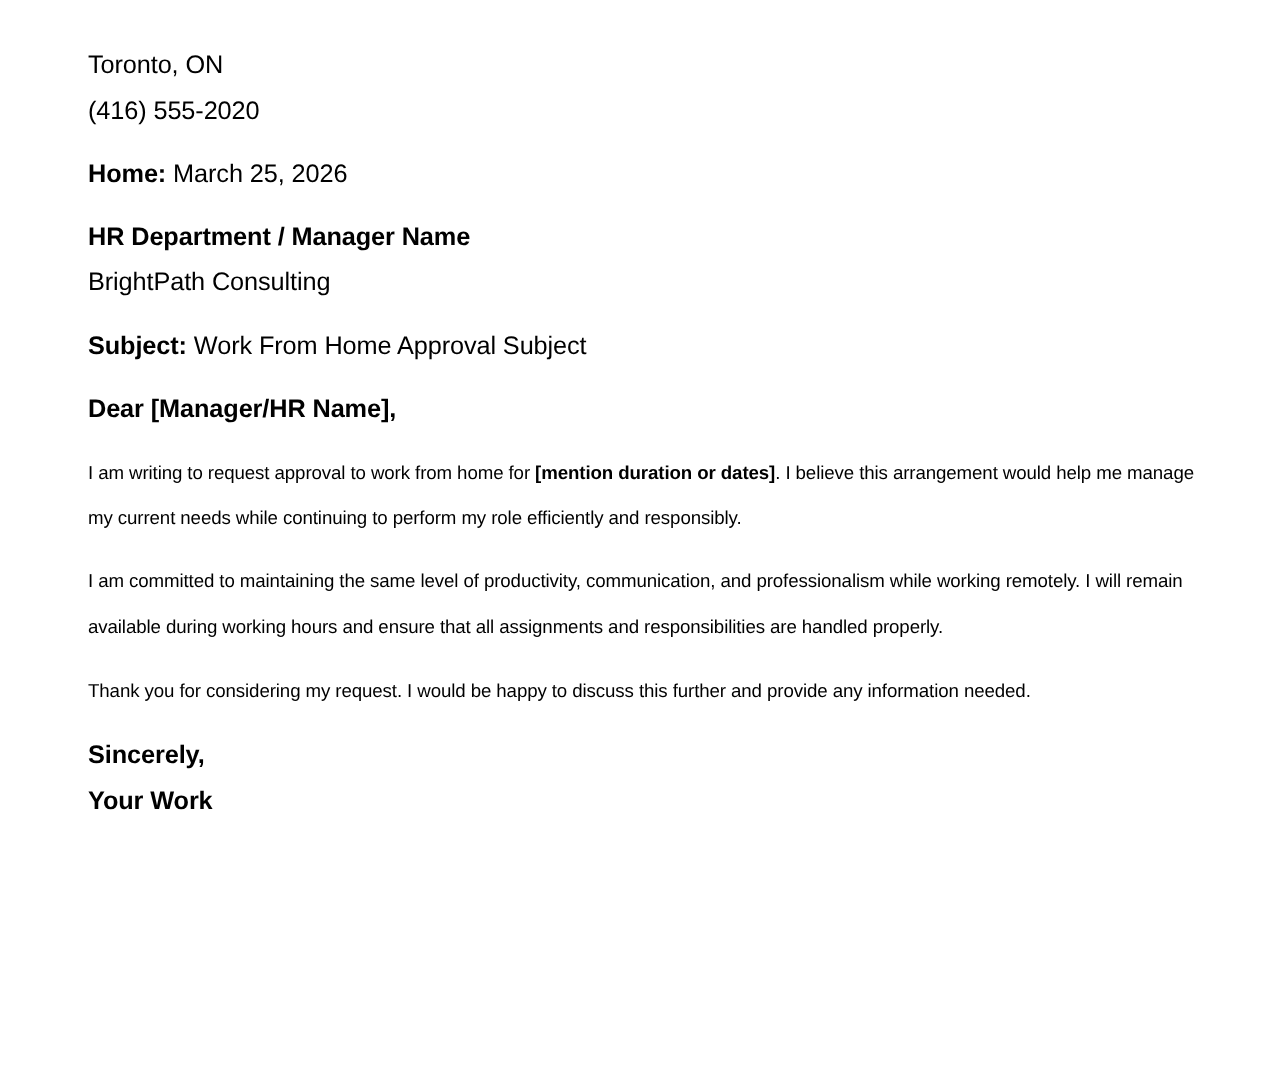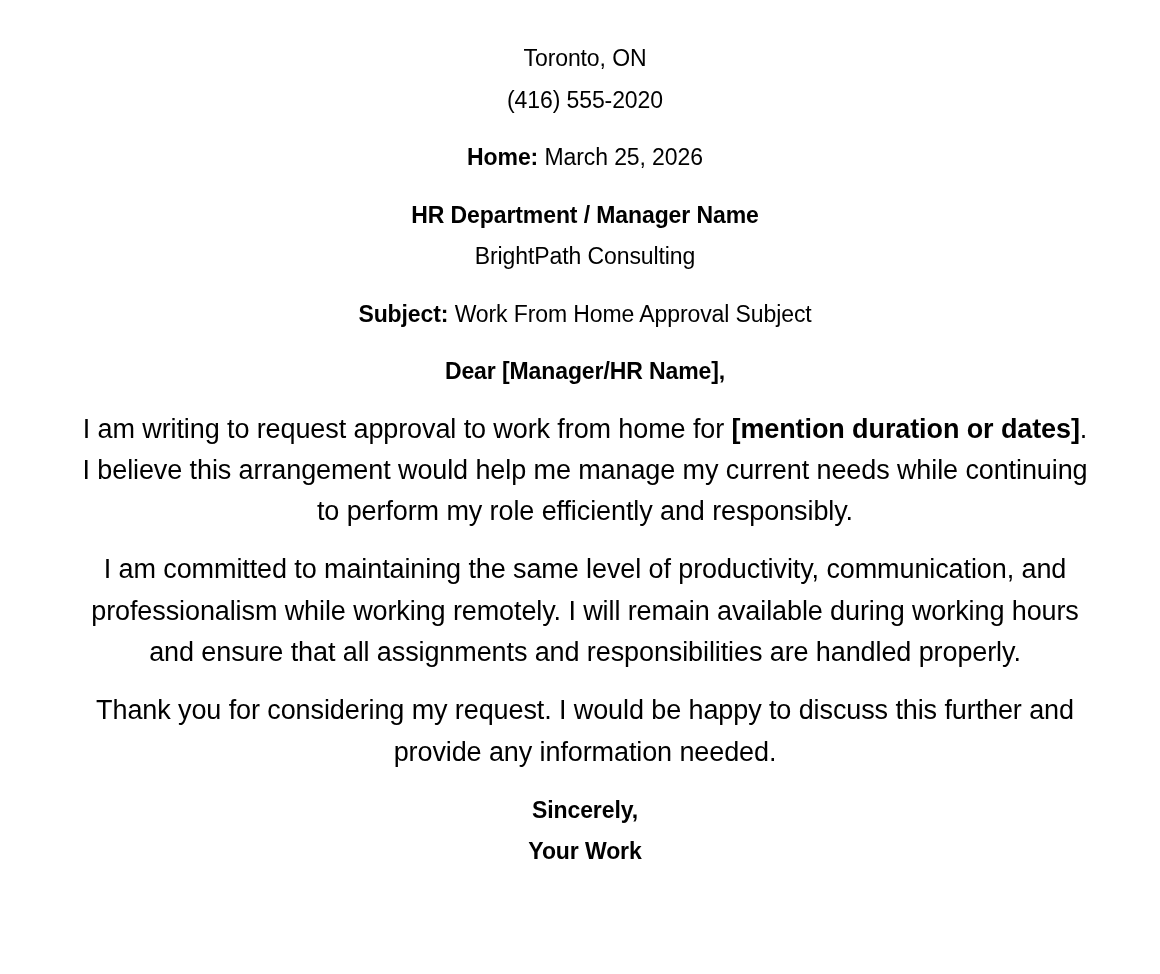--- a/index.html
+++ b/index.html
@@ -12,41 +12,40 @@
       height: 974px;
       overflow: hidden;
       font-family: "Liberation Sans", "DejaVu Sans", sans-serif;
       color: #000000;
     }
     .page {
       position: relative;
       width: 1160px;
       height: 974px;
       background: #ffffff;
-      text-align: center;
     }
     .letter {
       position: absolute;
       left: 80px;
       top: 38px;
       width: 1010px;
       font-size: 23px;
       letter-spacing: -0.1px;
     }
     .line {
       height: 41.5px;
       line-height: 41.5px;
       white-space: nowrap;
     }
     .block-gap {
       height: 16px;
     }
     .para {
       line-height: 41.3px;
-      font-size: 27px;
+      font-size: 17px;
       margin: 0;
     }
     .para + .block-gap { height: 17px; }
     b, .bold { font-weight: bold; }
   </style>
 </head>
 <body>
 
 <div class="page">
   <div class="letter">

